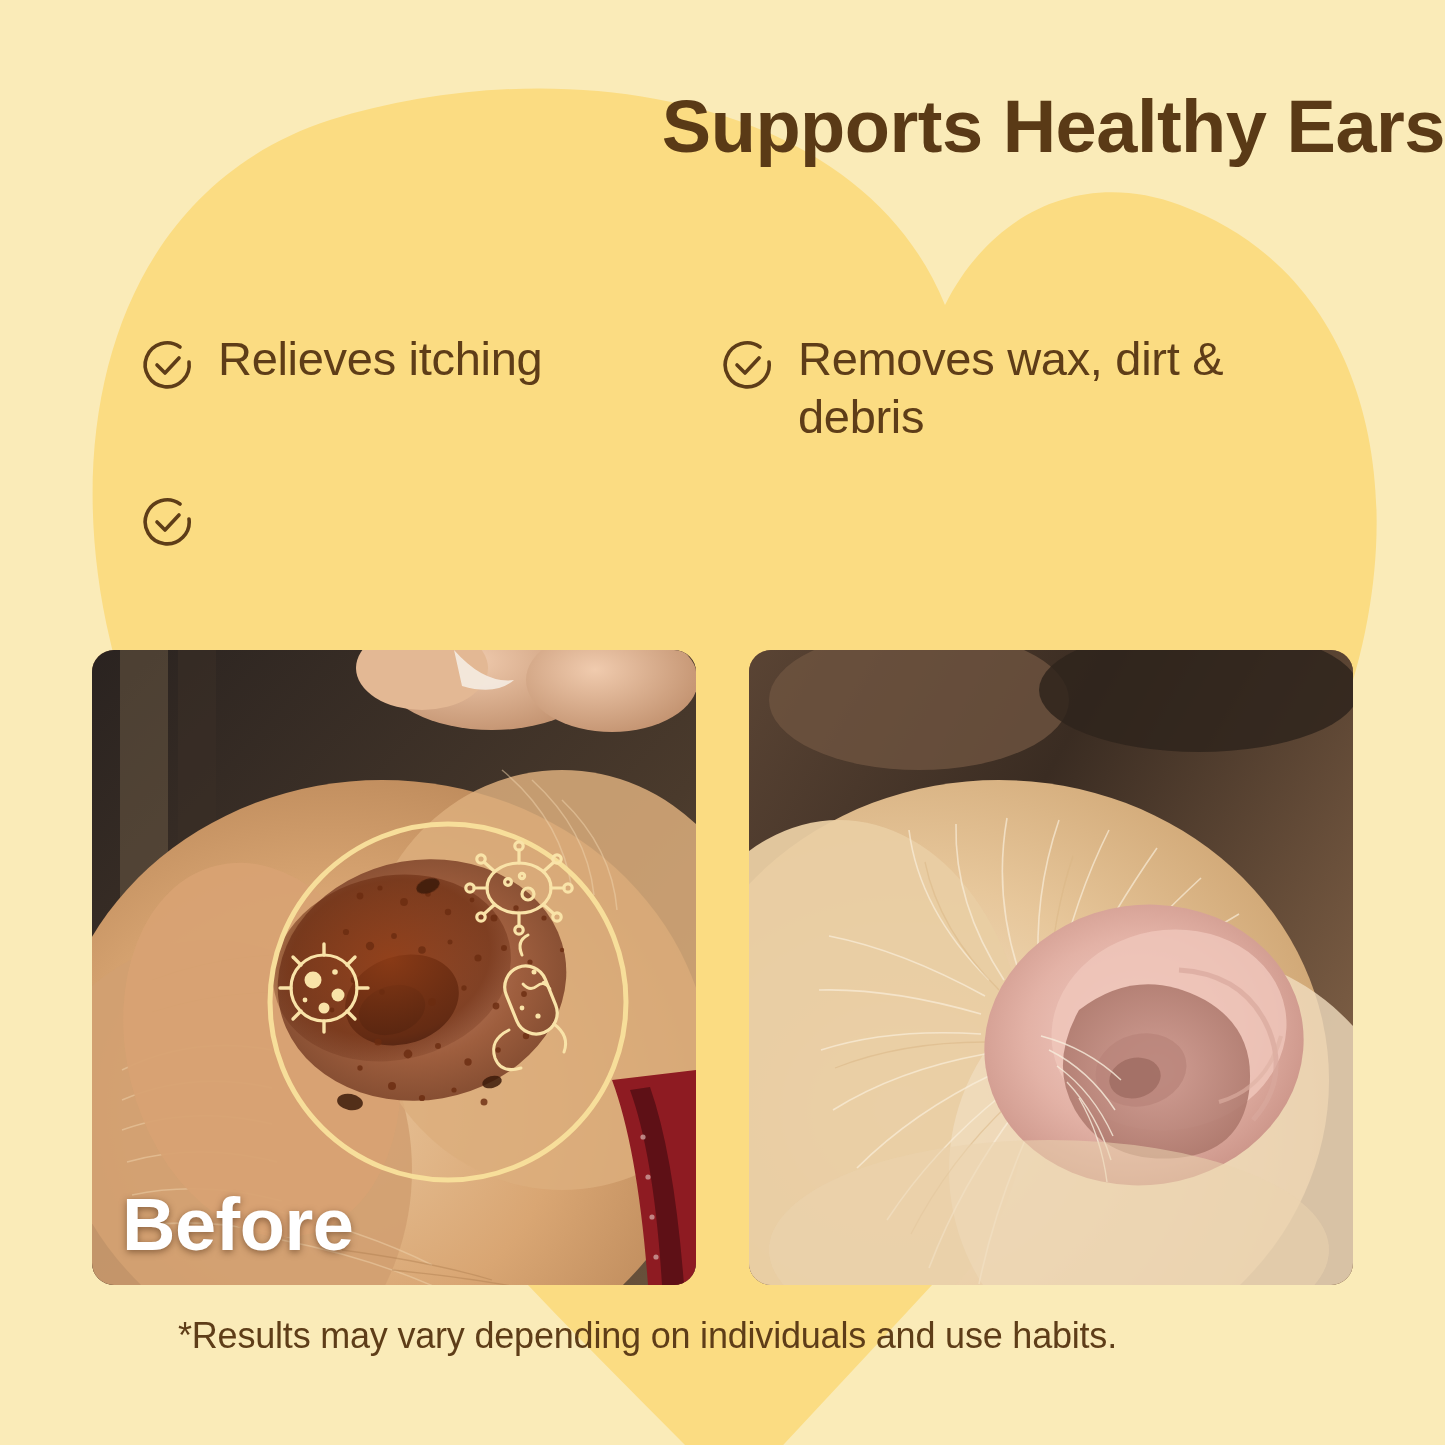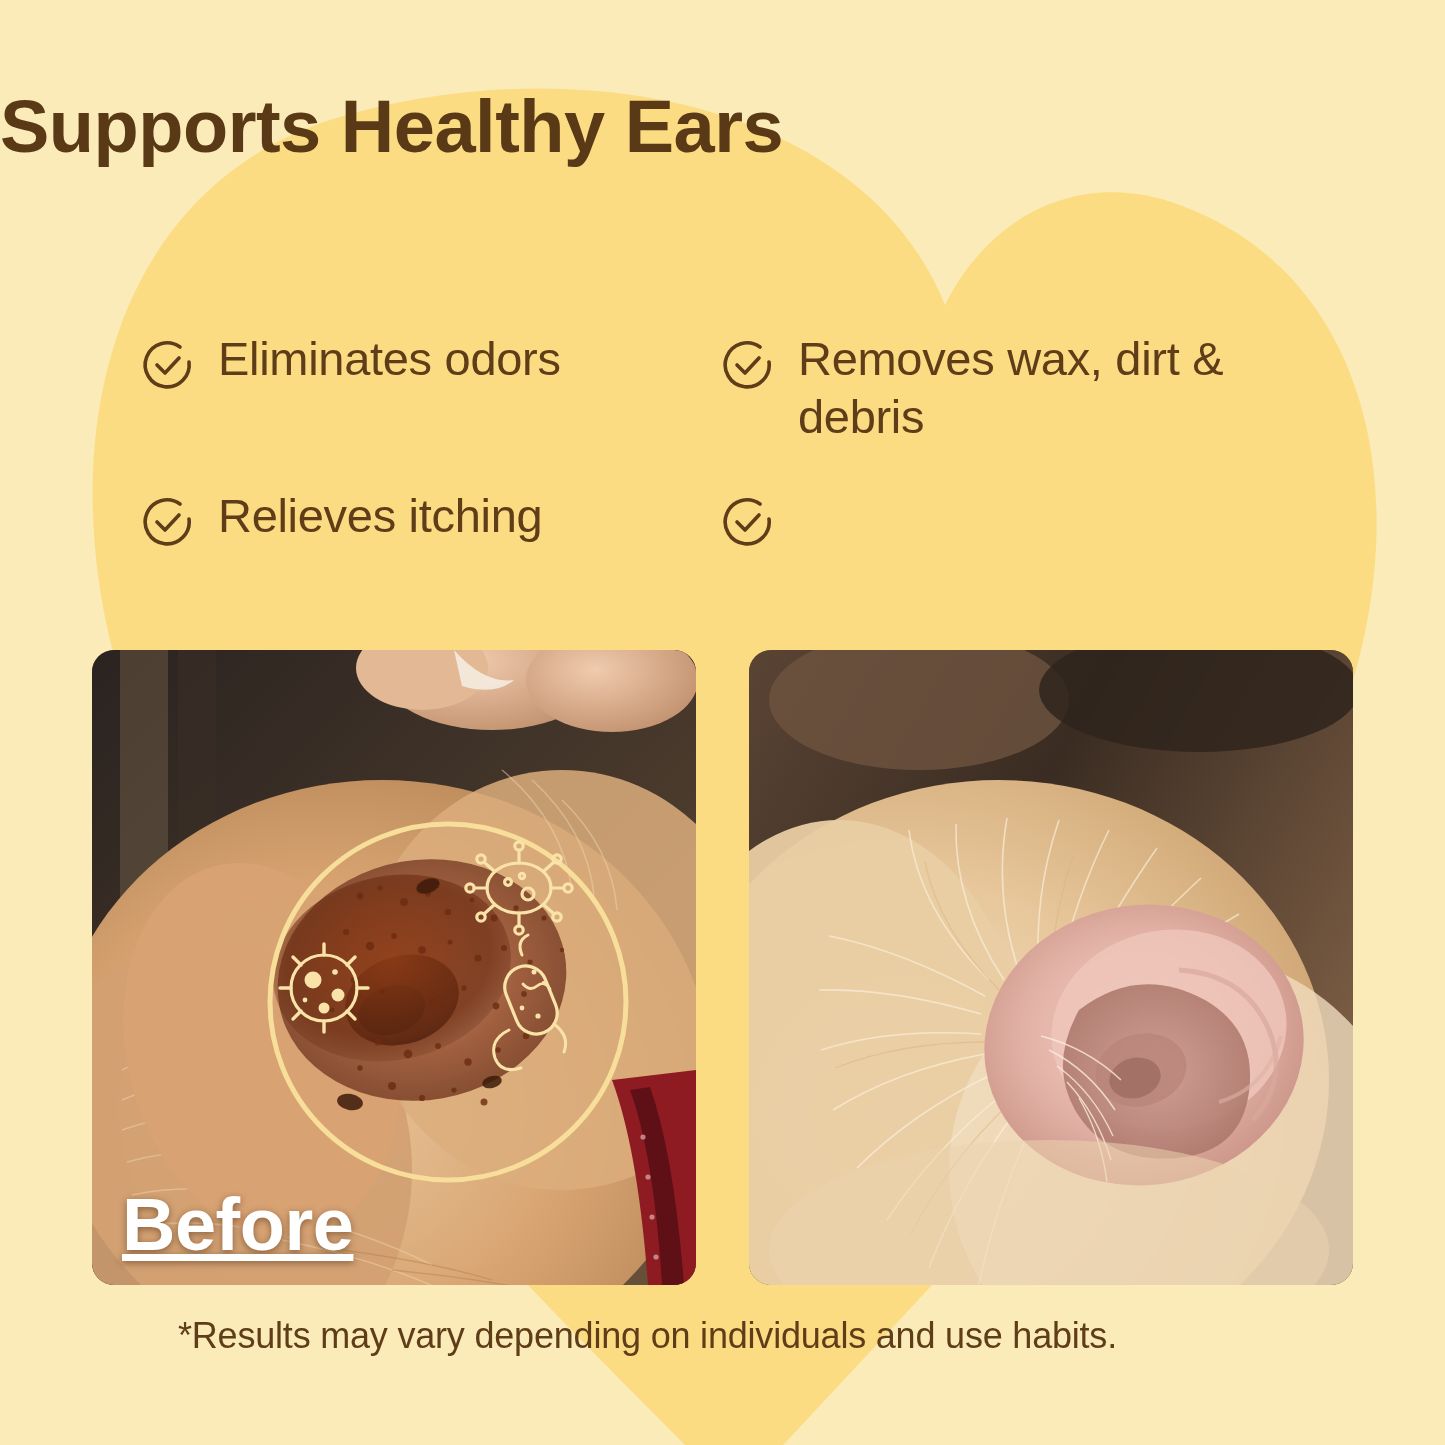--- a/index.html
+++ b/index.html
@@ -16,21 +16,21 @@
     position:absolute; left:0; top:0; width:1445px; height:1445px;
     z-index:0; pointer-events:none;
   }
 
   
   .page{ position:relative; z-index:2; width:1445px; height:1445px; }
 
   
   .title{
     position:absolute; left:0; top:84px; width:1445px;
-    text-align:left;
+    text-align:right;
     font-size:74px; font-weight:bold;
     letter-spacing:-0.5px;
     color:#5A3A16;
     white-space:nowrap;
   }
 
   
   .benefits{
     position:absolute; left:140px; top:330px;
     width:1180px;
@@ -61,21 +61,20 @@
     position:relative; width:604px; height:635px;
     border-radius:22px; overflow:hidden;
     background:#8a6040;
   }
   .panel .photo{ position:absolute; inset:0; }
   .panel .caption{
     position:absolute; left:30px; bottom:18px;
     font-size:74px; font-weight:bold; color:#FFFFFF;
     letter-spacing:-0.5px;
     text-shadow:0 2px 7px rgba(60,30,10,.5);
-    text-decoration:underline;
   }
 
   
   .footnote{
     position:absolute; left:0; top:1315px; width:1295px;
     text-align:center;
     font-size:36px; color:#5E3D18; letter-spacing:-0.2px;
   }
 </style>
 </head>
@@ -99,42 +98,35 @@
              C 1080 168, 990 215, 945 305 Z" fill="#FBDC82"></path>
   </g>
 </svg>
 
 <div class="page">
 
   <div class="title">Supports Healthy Ears</div>
 
   <div class="benefits">
 
+
     <div class="benefit benefit-left">
       <svg class="check-ico" viewBox="0 0 56 56">
         <path d="M 40 9 A 22 22 0 1 0 49 24" fill="none" stroke="#5E3D18" stroke-width="3.6" stroke-linecap="round"></path>
         <polyline points="17,27 25,35 39,20" fill="none" stroke="#5E3D18" stroke-width="3.6" stroke-linecap="round" stroke-linejoin="round"></polyline>
       </svg>
-      <div class="label">Eliminates odors</div>
+      <div class="label">Relieves itching</div>
     </div>
 
     <div class="benefit benefit-right">
       <svg class="check-ico" viewBox="0 0 56 56">
         <path d="M 40 9 A 22 22 0 1 0 49 24" fill="none" stroke="#5E3D18" stroke-width="3.6" stroke-linecap="round"></path>
         <polyline points="17,27 25,35 39,20" fill="none" stroke="#5E3D18" stroke-width="3.6" stroke-linecap="round" stroke-linejoin="round"></polyline>
       </svg>
       <div class="label">Removes wax, dirt &amp; debris</div>
-    </div>
-
-    <div class="benefit benefit-left">
-      <svg class="check-ico" viewBox="0 0 56 56">
-        <path d="M 40 9 A 22 22 0 1 0 49 24" fill="none" stroke="#5E3D18" stroke-width="3.6" stroke-linecap="round"></path>
-        <polyline points="17,27 25,35 39,20" fill="none" stroke="#5E3D18" stroke-width="3.6" stroke-linecap="round" stroke-linejoin="round"></polyline>
-      </svg>
-      <div class="label">Relieves itching</div>
     </div>
 
     <div class="benefit benefit-right">
       <svg class="check-ico" viewBox="0 0 56 56">
         <path d="M 40 9 A 22 22 0 1 0 49 24" fill="none" stroke="#5E3D18" stroke-width="3.6" stroke-linecap="round"></path>
         <polyline points="17,27 25,35 39,20" fill="none" stroke="#5E3D18" stroke-width="3.6" stroke-linecap="round" stroke-linejoin="round"></polyline>
       </svg>
     </div>
 
   </div>

